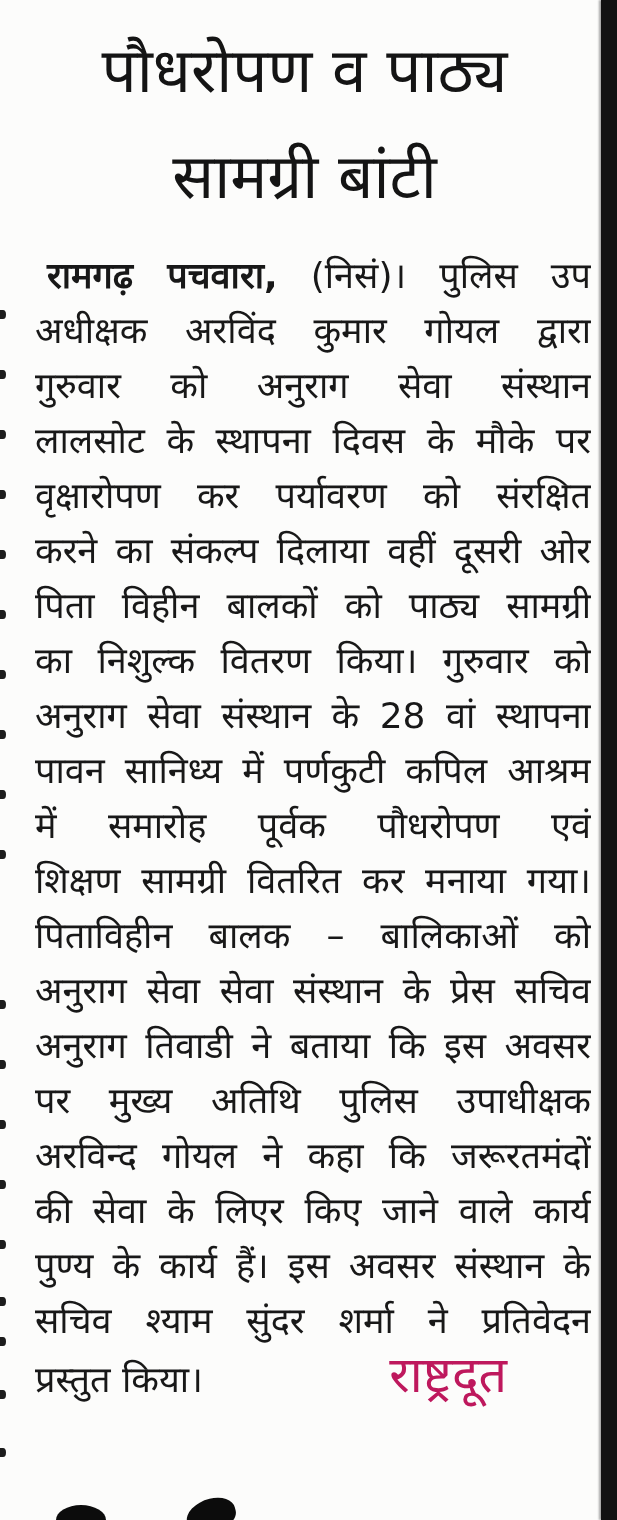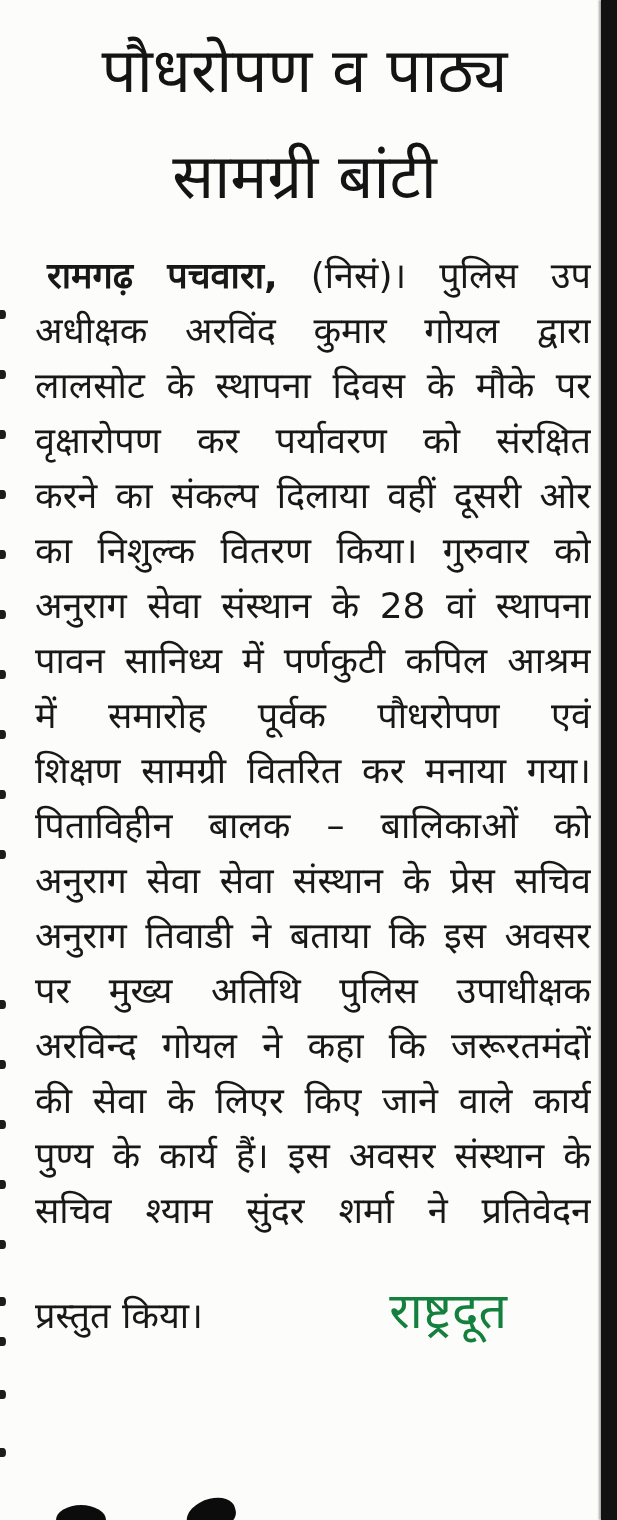--- a/index.html
+++ b/index.html
@@ -83,39 +83,41 @@
   <div class="headline">
     <div class="hl">पौधरोपण व पाठ्य</div>
     <div class="hl">सामग्री बांटी</div>
   </div>
 
   <div class="body-col" style="color: rgb(24, 24, 24);">
     <div class="line first">
       <span class="dateline">रामगढ़ पचवारा,</span><span> (निसं)। पुलिस उप</span>
     </div>
     <div class="line">अधीक्षक अरविंद कुमार गोयल द्वारा</div>
+    <div class="line">गुरुवार को अनुराग सेवा संस्थान</div>
     <div class="line">लालसोट के स्थापना दिवस के मौके पर</div>
     <div class="line">वृक्षारोपण कर पर्यावरण को संरक्षित</div>
     <div class="line">करने का संकल्प दिलाया वहीं दूसरी ओर</div>
+    <div class="line">पिता विहीन बालकों को पाठ्य सामग्री</div>
     <div class="line">का निशुल्क वितरण किया। गुरुवार को</div>
     <div class="line">अनुराग सेवा संस्थान के 28 वां स्थापना</div>
     <div class="line">पावन सानिध्य में पर्णकुटी कपिल आश्रम</div>
     <div class="line">में समारोह पूर्वक पौधरोपण एवं</div>
     <div class="line">शिक्षण सामग्री वितरित कर मनाया गया।</div>
     <div class="line">पिताविहीन बालक – बालिकाओं को</div>
     <div class="line">अनुराग सेवा सेवा संस्थान के प्रेस सचिव</div>
     <div class="line">अनुराग तिवाडी ने बताया कि इस अवसर</div>
     <div class="line">पर मुख्य अतिथि पुलिस उपाधीक्षक</div>
     <div class="line">अरविन्द गोयल ने कहा कि जरूरतमंदों</div>
     <div class="line">की सेवा के लिएर किए जाने वाले कार्य</div>
     <div class="line">पुण्य के कार्य हैं। इस अवसर संस्थान के</div>
     <div class="line">सचिव श्याम सुंदर शर्मा ने प्रतिवेदन</div>
     <div class="line last">
       <span>प्रस्तुत किया।</span>
-      <span class="publisher" style="color: #15803d; margin-top: 46px;">राष्ट्रदूत</span>
+      <span class="publisher" style="color: #be185d;">राष्ट्रदूत</span>
     </div>
   </div>
 
   <div class="bottom-frag b1"></div>
   <div class="bottom-frag b2"></div>
 
 <div class="edge-dot" style="top: 310px;"></div>
     <div class="edge-dot" style="top: 370px;"></div>
     <div class="edge-dot" style="top: 430px;"></div>
     <div class="edge-dot" style="top: 490px;"></div>

